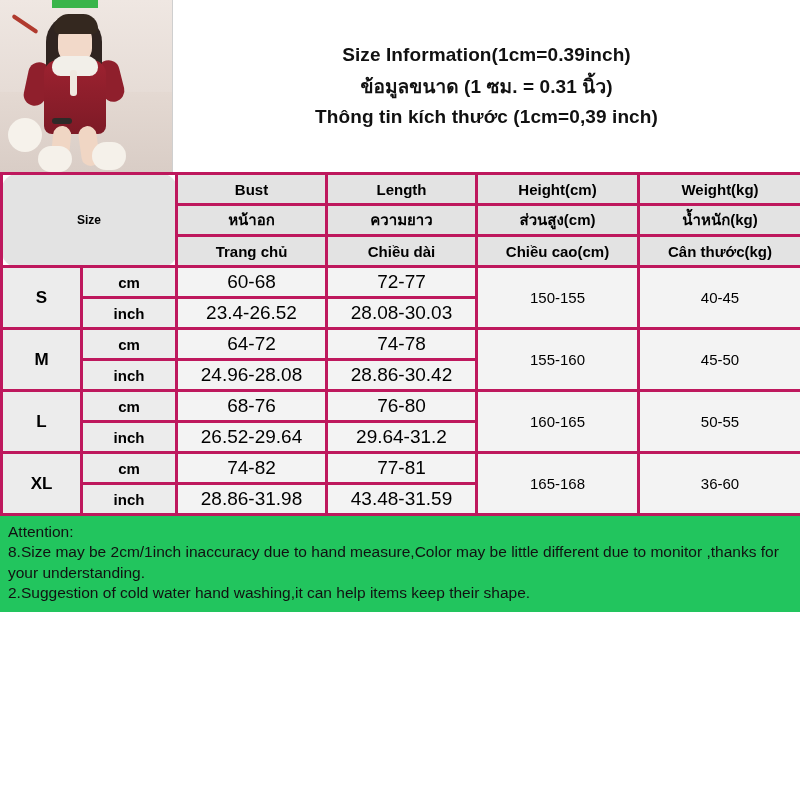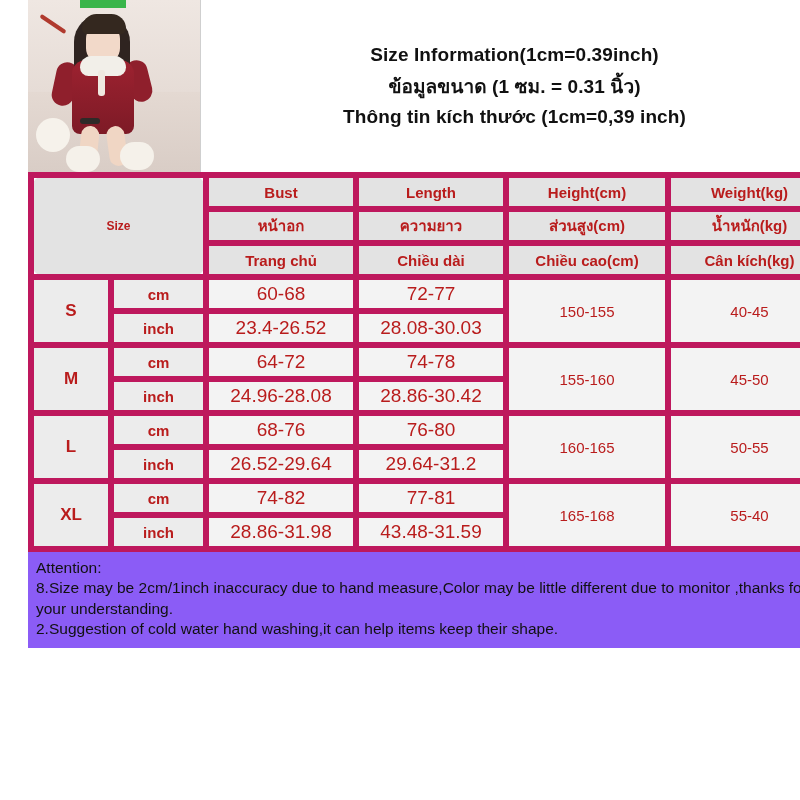--- a/index.html
+++ b/index.html
@@ -13,21 +13,20 @@
     font-family: "Liberation Sans", sans-serif;
     color: #1a1a1a;
     overflow: hidden;
   }
   .sheet {
     width: 800px;
     height: 800px;
     position: relative;
     background: #ffffff;
     box-sizing: border-box;
-    padding-left: 28px;
   }
   
   .header {
     display: flex;
     height: 172px;
     width: 800px;
     box-sizing: border-box;
   }
   .photo {
     width: 172px;
@@ -130,26 +129,26 @@
     white-space: nowrap;
   }
   
   table.size-table {
     border-collapse: collapse;
     table-layout: fixed;
     width: 800px;
     font-size: 15px;
   }
   table.size-table td {
-    border: 6px solid #be185d;
+    border: 3px solid #be185d;
     text-align: center;
     vertical-align: middle;
     padding: 0;
     height: 28px;
-    color: #b91c1c;
+    color: #000000;
   }
   .col-size   { width: 80px; }
   .col-unit   { width: 95px; }
   .col-bust   { width: 150px; }
   .col-length { width: 150px; }
   .col-height { width: 162px; }
   .col-weight { width: 163px; }
 
   .hdr { background: #e3e3e3; font-weight: bold; font-size: 15px; }
   .hdr-size { background: #e3e3e3; font-weight: bold; font-size: 12px; border-radius: 15px; }
@@ -159,21 +158,21 @@
   .span-cell { background: #f3f3f3; font-size: 15px; }
 
   
   .note {
     box-sizing: border-box;
     width: 800px;
     padding: 6px 8px 8px 8px;
     font-size: 15.5px;
     line-height: 1.32;
     color: #111;
-    background: #8b5cf6;
+    background: #22c55e;
   }
   .note p { margin: 0; }
 </style>
 </head>
 <body>
 
 <div class="sheet">
 
   <div class="header">
     <div class="photo">
@@ -223,21 +222,21 @@
       <tr>
         <td class="hdr">หน้าอก</td>
         <td class="hdr">ความยาว</td>
         <td class="hdr">ส่วนสูง(cm)</td>
         <td class="hdr">น้ำหนัก(kg)</td>
       </tr>
       <tr>
         <td class="hdr">Trang chủ</td>
         <td class="hdr">Chiều dài</td>
         <td class="hdr">Chiều cao(cm)</td>
-        <td class="hdr">Cân kích(kg)</td>
+        <td class="hdr">Cân thước(kg)</td>
       </tr>
 
       <tr>
         <td class="row-size-cell" rowspan="2">S</td>
         <td class="unit-cell">cm</td>
         <td class="val-cell">60-68</td>
         <td class="val-cell">72-77</td>
         <td class="span-cell" rowspan="2">150-155</td>
         <td class="span-cell" rowspan="2">40-45</td>
       </tr>
@@ -274,21 +273,21 @@
         <td class="val-cell">26.52-29.64</td>
         <td class="val-cell">29.64-31.2</td>
       </tr>
 
       <tr>
         <td class="row-size-cell" rowspan="2">XL</td>
         <td class="unit-cell">cm</td>
         <td class="val-cell">74-82</td>
         <td class="val-cell">77-81</td>
         <td class="span-cell" rowspan="2">165-168</td>
-        <td class="span-cell" rowspan="2">55-40</td>
+        <td class="span-cell" rowspan="2">36-60</td>
       </tr>
       <tr>
         <td class="unit-cell">inch</td>
         <td class="val-cell">28.86-31.98</td>
         <td class="val-cell">43.48-31.59</td>
       </tr>
     </tbody>
   </table>
 
   <div class="note">

